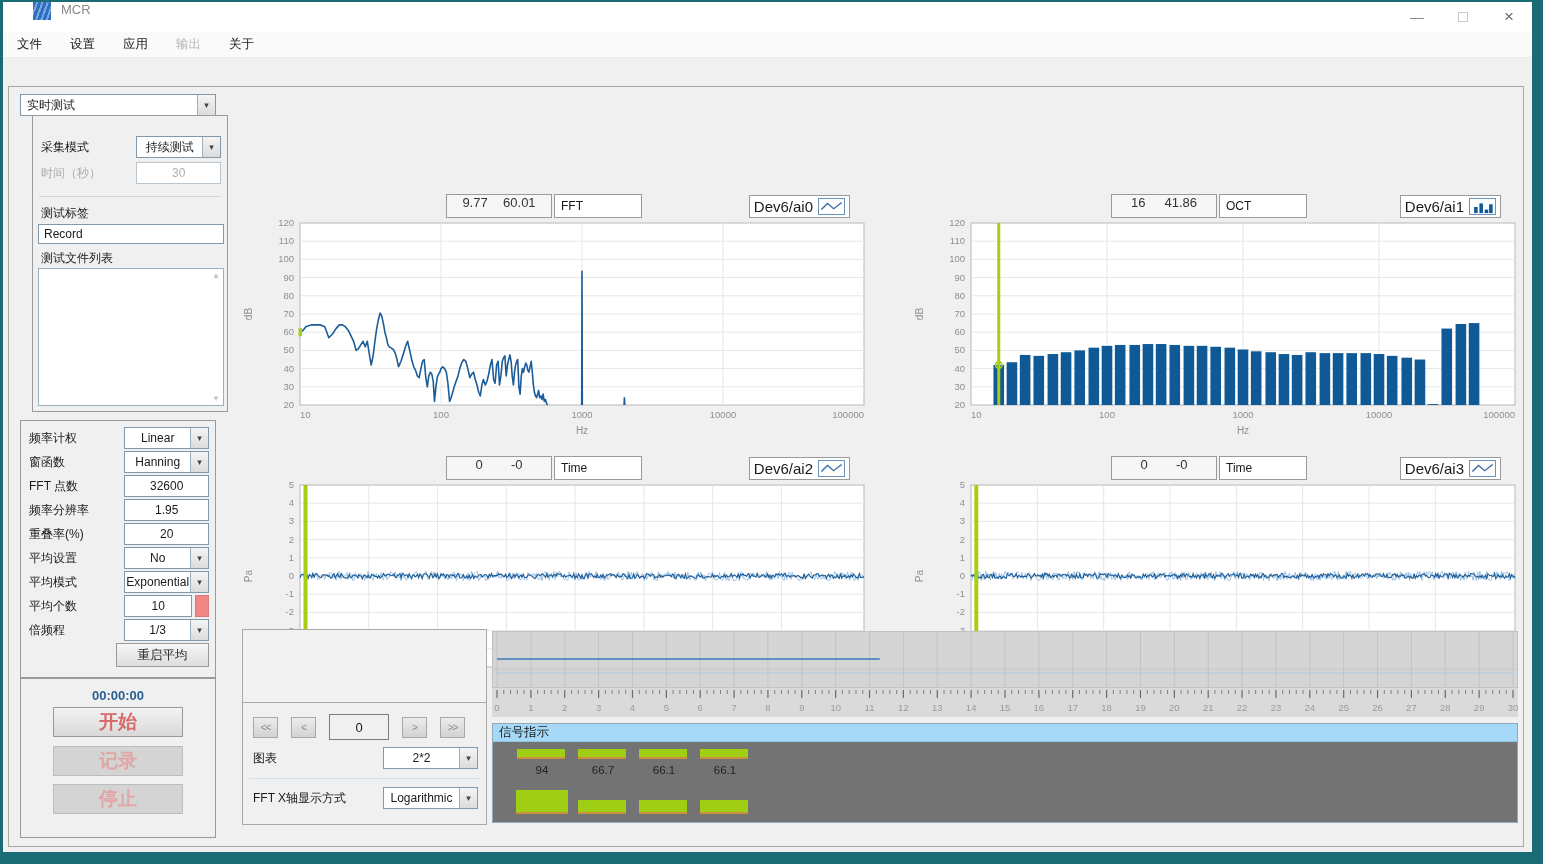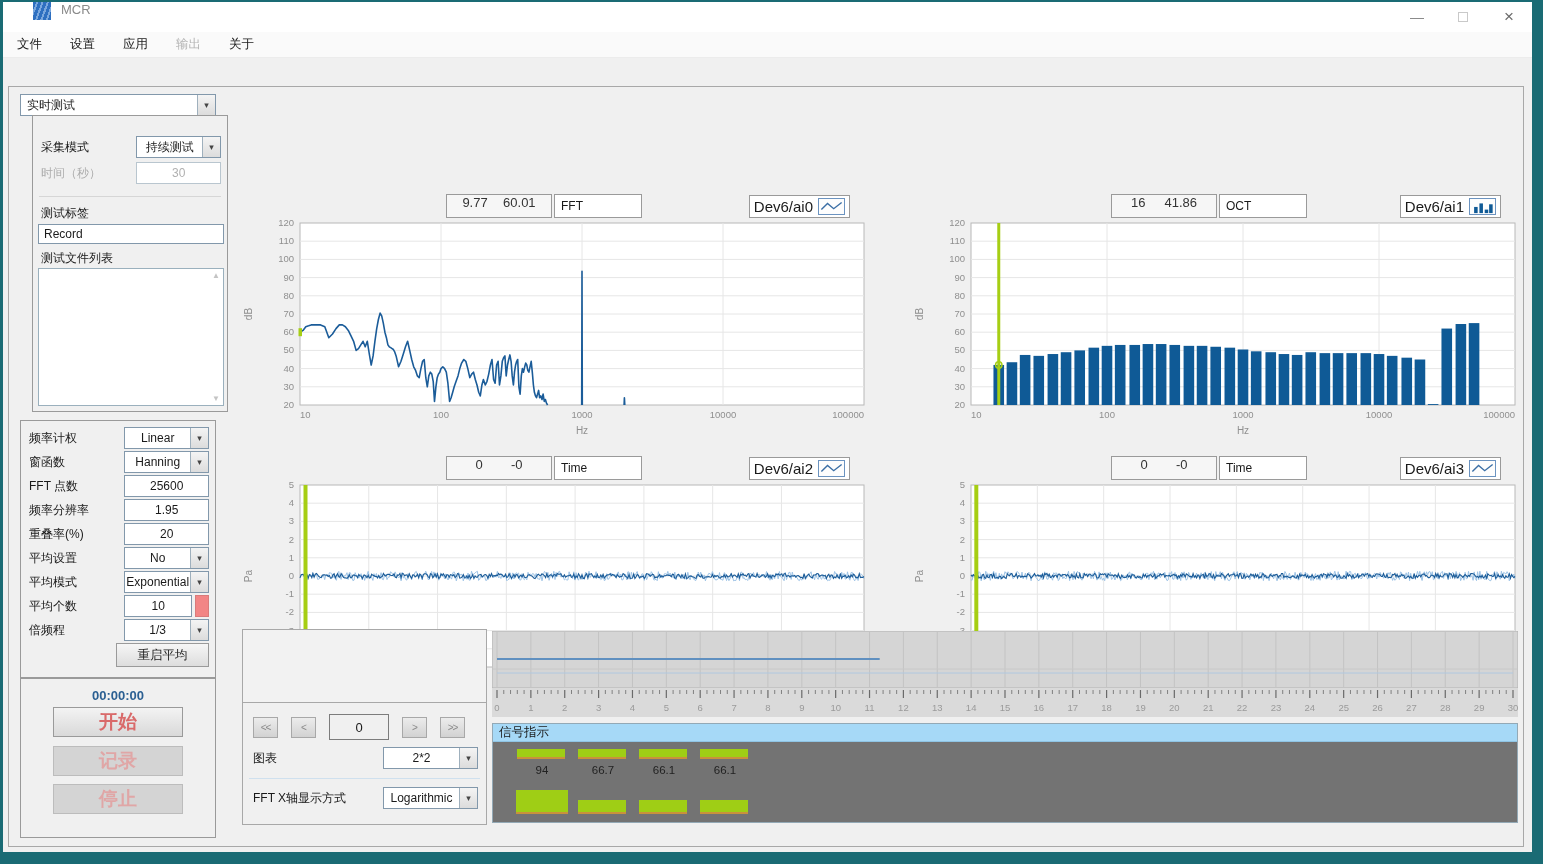--- a/index.html
+++ b/index.html
@@ -162,21 +162,21 @@
             </div>
             <div class="form-row" style="top: 30px;">
               <span class="lbl">窗函数</span>
               <div class="combo ctrl">
                 <span class="val centered">Hanning</span>
                 <span class="arrow-btn">▾</span>
               </div>
             </div>
             <div class="form-row" style="top: 54px;">
               <span class="lbl">FFT 点数</span>
-              <div class="text-input ctrl">25600</div>
+              <div class="text-input ctrl">32600</div>
             </div>
             <div class="form-row" style="top: 78px;">
               <span class="lbl">频率分辨率</span>
               <div class="text-input ctrl">1.95</div>
             </div>
             <div class="form-row" style="top: 102px;">
               <span class="lbl">重叠率(%)</span>
               <div class="text-input ctrl">20</div>
             </div>
             <div class="form-row" style="top: 126px;">

